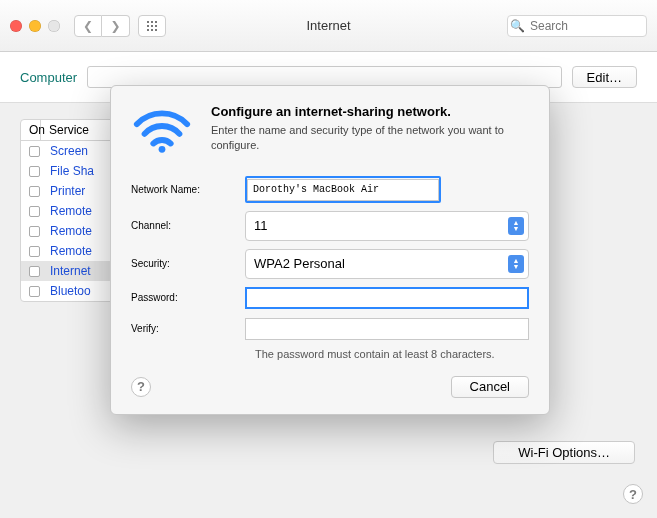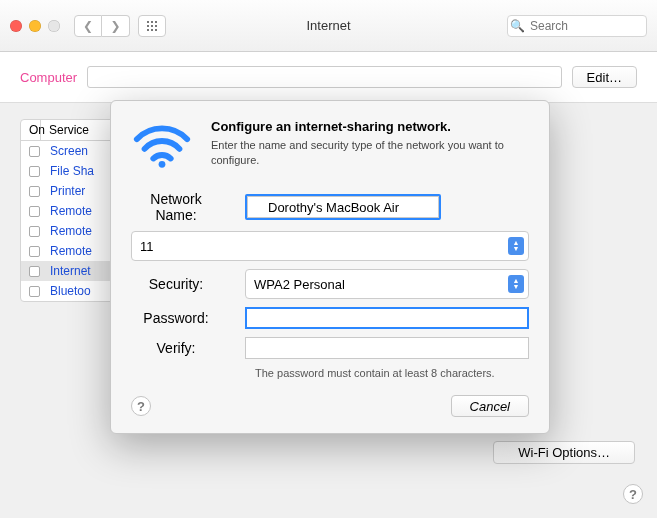--- a/index.html
+++ b/index.html
@@ -18,21 +18,21 @@
 .nav-btn:last-child { border-radius: 0 4px 4px 0; border-left: none; }
 .grid-btn { width: 28px; height: 22px; background: #fff; border: 1px solid #cfcfcf; border-radius: 4px; margin-left: 8px; display: flex; align-items: center; justify-content: center; color: #777; font-size: 11px; }
 .title { position: absolute; left: 0; right: 0; text-align: center; font-size: 13px; color: #333; pointer-events: none; }
 .search-wrap { margin-left: auto; display: flex; align-items: center; }
 .search { width: 140px; height: 22px; border: 1px solid #d6d6d6; border-radius: 4px; padding: 0 6px 0 22px; font-size: 12px; background: #fff; color: #c2410c; }
 .search-icon { position: relative; left: 18px; color: #888; font-size: 12px; z-index: 1; }
 
 
 .content { position: relative; height: calc(100% - 52px); background: #f0f0f0; }
 .top-panel { background: #fff; border-bottom: 1px solid #ddd; padding: 14px 20px; display: flex; align-items: center; gap: 10px; }
-.comp-label { font-size: 13px; color: #ec4899; text-align: right; }
+.comp-label { font-size: 13px; color: #0f766e; text-align: right; }
 .comp-input { flex: 1; height: 22px; border: 1px solid #ccc; border-radius: 3px; background: #fff; }
 .edit-btn { height: 22px; padding: 0 14px; font-size: 13px; border: 1px solid #ccc; border-radius: 4px; background: linear-gradient(#fff,#f5f5f5); }
 
 .lower { display: flex; padding: 16px 20px; gap: 18px; }
 .svc-table { width: 190px; background: #fff; border: 1px solid #d5d5d5; border-radius: 4px; font-size: 12px; }
 .svc-head { display: flex; border-bottom: 1px solid #d5d5d5; }
 .svc-head div { padding: 3px 8px; }
 .svc-head div:first-child { width: 20px; border-right: 1px solid #d5d5d5; }
 .svc-row { display: flex; align-items: center; height: 20px; padding: 0 8px; gap: 10px; }
 .svc-row.sel { background: #e4e4e4; }
@@ -48,39 +48,39 @@
 .port-row { display: flex; align-items: center; height: 20px; padding: 0 8px; gap: 10px; }
 .port-row.sel { background: #d4d4d4; }
 
 .wifi-btn { position: absolute; right: 22px; bottom: 54px; padding: 3px 24px; font-size: 13px; border: 1px solid #ccc; border-radius: 4px; background: linear-gradient(#fff,#f3f3f3); }
 
 
 .help { width: 20px; height: 20px; border-radius: 50%; border: 1px solid #c3c3c3; background: #fff; display: flex; align-items: center; justify-content: center; color: #7a7a7a; font-size: 13px; font-weight: bold; }
 .help.main { position: absolute; right: 14px; bottom: 14px; }
 
 
-.sheet { position: absolute; top: 48px; left: 110px; width: 440px; background: #f6f6f6; border: 1px solid #c8c8c8; border-radius: 6px; box-shadow: 0 12px 40px rgba(0,0,0,0.3); padding: 18px 20px 16px; z-index: 10; }
+.sheet { position: absolute; top: 33px; left: 110px; width: 440px; background: #f6f6f6; border: 1px solid #c8c8c8; border-radius: 6px; box-shadow: 0 12px 40px rgba(0,0,0,0.3); padding: 18px 20px 16px; z-index: 10; }
 .sheet-top { display: flex; gap: 18px; margin-bottom: 18px; }
 .wifi-icon svg { width: 62px; height: 50px; }
 .sheet-head h3 { font-size: 13px; font-weight: bold; margin-bottom: 4px; }
 .sheet-head p { font-size: 11px; color: #444; line-height: 1.4; }
 
 .form-row { display: flex; align-items: center; margin-bottom: 8px; }
-.form-row label { width: 114px; text-align: center; padding-right: 24px; font-size: 14px; }
+.form-row label { width: 114px; text-align: left; padding-right: 24px; font-size: 10px; }
 .form-row .field { flex: 1; }
-.tinput { width: 100%; height: 22px; border: 1px solid #c9c9c9; border-radius: 0; padding: 0 20px; font-size: 13px; background: #fff; }
+.tinput { width: 100%; height: 22px; border: 1px solid #c9c9c9; border-radius: 0; padding: 0 5px; font-size: 10px; background: #fff; font-family: Liberation Mono, monospace; }
 .tinput.hl { border: 2.5px solid #2b87ff; outline: none; }
 .hlwrap { border: 2.5px solid #2b87ff; border-radius: 2px; }
 .sel-dd { width: 100%; height: 30px; background: #fff; border: 1px solid #ccc; border-radius: 4px; display: flex; align-items: center; justify-content: space-between; padding: 0 4px 0 8px; font-size: 13px; }
 .sel-dd .arr { background: #4a8fee; border-radius: 3px; width: 16px; height: 18px; display: flex; flex-direction: column; align-items: center; justify-content: center; color: #fff; font-size: 7px; line-height: 6px; }
 .pwhint { font-size: 11px; color: #555; margin: 4px 0 16px 124px; }
 
 .sheet-foot { display: flex; align-items: center; }
 .sheet-foot .help { margin-right: auto; }
-.btn { height: 22px; padding: 0 18px; font-size: 13px; border: 1px solid #c7c7c7; border-radius: 4px; background: linear-gradient(#fff,#f3f3f3); margin-left: 10px; font-style: italic; }
+.btn { height: 22px; padding: 0 18px; font-size: 13px; border: 1px solid #c7c7c7; border-radius: 4px; background: linear-gradient(#fff,#f3f3f3); margin-left: 10px; }
 .btn.ok { color: #a8a8a8; }
 .ok-wrap { border: 2.5px solid #2b87ff; border-radius: 5px; margin-left: 10px; padding: 1px; }
 .ok-wrap .btn { margin-left: 0; }
 </style>
 </head>
 <body>
 
 <div class="toolbar">
   <div class="traffic">
     <div class="dot close"></div>
@@ -214,20 +214,21 @@
         <h3>Configure an internet-sharing network.</h3>
         <p>Enter the name and security type of the network you want to configure.</p>
       </div>
     </div>
 
     <div class="form-row">
       <label>Network Name:</label>
       <div class="field"><div class="hlwrap" style="display:inline-block;width:69%"><input class="tinput" style="border: 1px solid rgb(201, 201, 201);" value="Dorothy's MacBook Air"></div></div>
     </div>
     <div class="form-row">
+      <label>Channel:</label>
       <div class="field">
           <div class="sel-dd">
             <span>11</span>
             <span class="arr">▲<br>▼</span>
           </div>
         </div>
     </div>
     <div class="form-row">
       <label>Security:</label>
       <div class="field">

